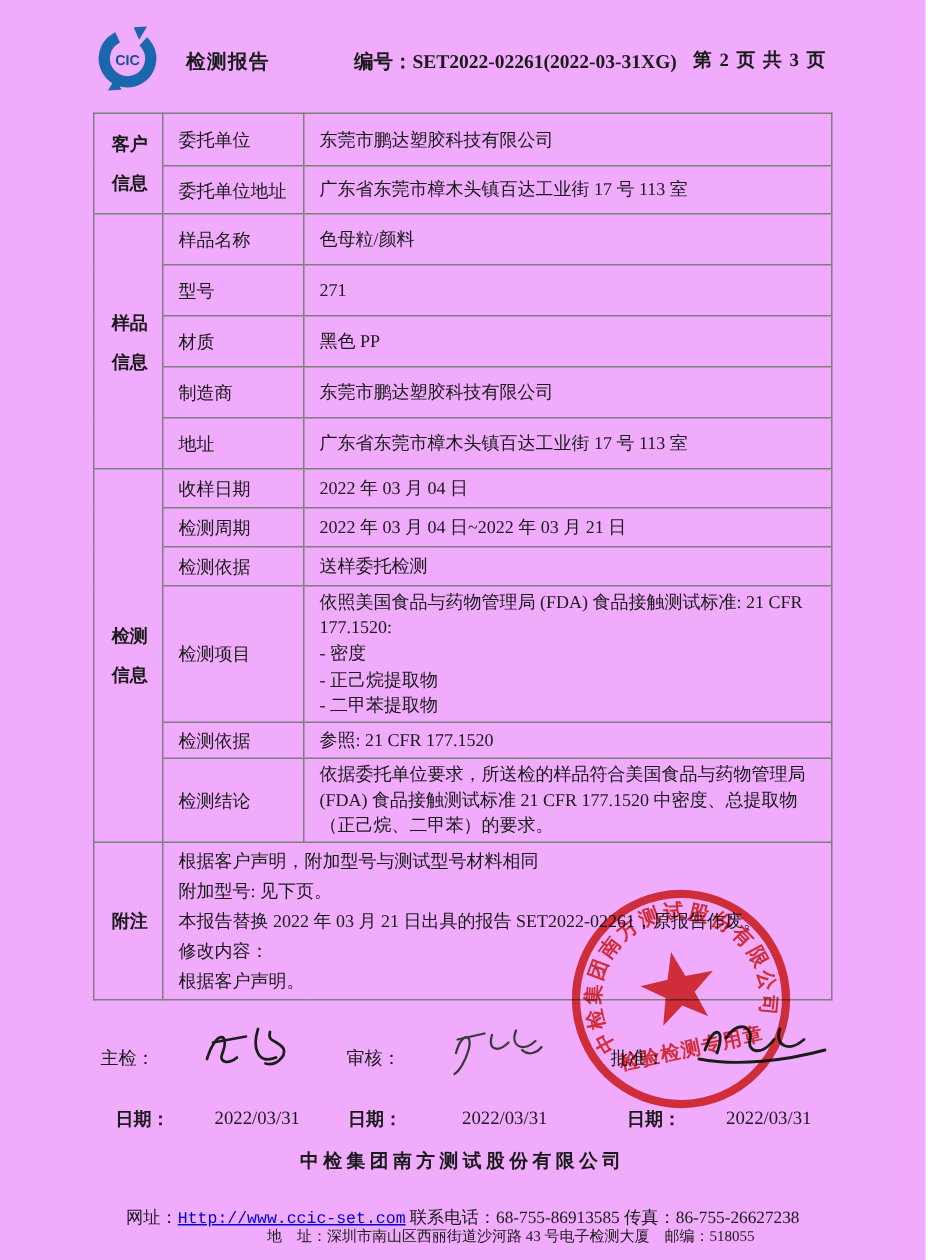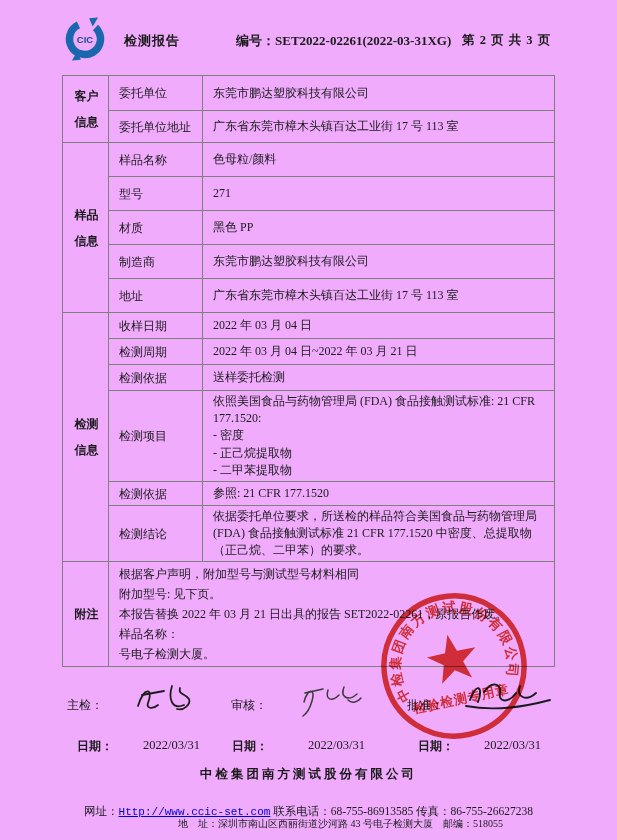--- a/index.html
+++ b/index.html
@@ -145,22 +145,22 @@
         <td class="lbl">检测结论</td>
         <td class="val">依据委托单位要求，所送检的样品符合美国食品与药物管理局 (FDA) 食品接触测试标准 21 CFR 177.1520 中密度、总提取物（正己烷、二甲苯）的要求。</td>
       </tr>
 
       <tr class="h100">
         <td class="sec">附注</td>
         <td class="val notes" colspan="2">
             <div>根据客户声明，附加型号与测试型号材料相同</div>
             <div>附加型号: 见下页。</div>
             <div>本报告替换 2022 年 03 月 21 日出具的报告 SET2022-02261，原报告作废。</div>
-            <div>样品名称：</div>
-            <div>号电子检测大厦。</div>
+            <div>修改内容：</div>
+            <div>根据客户声明。</div>
           </td>
       </tr>
     </tbody>
   </table>
 
   <span class="sig-label" style="left:67px;top:697px;">主检：</span>
   <svg class="sig-svg" style="left:128px;top:678px;" width="85" height="42" viewBox="0 0 85 42">
     <g fill="none" stroke="#1c1c1c" stroke-width="1.8" stroke-linecap="round">
       <path d="M10 28 C16 8 26 10 20 25 C18 30 24 32 30 27"></path>
       <path d="M14 17 L36 13"></path>

